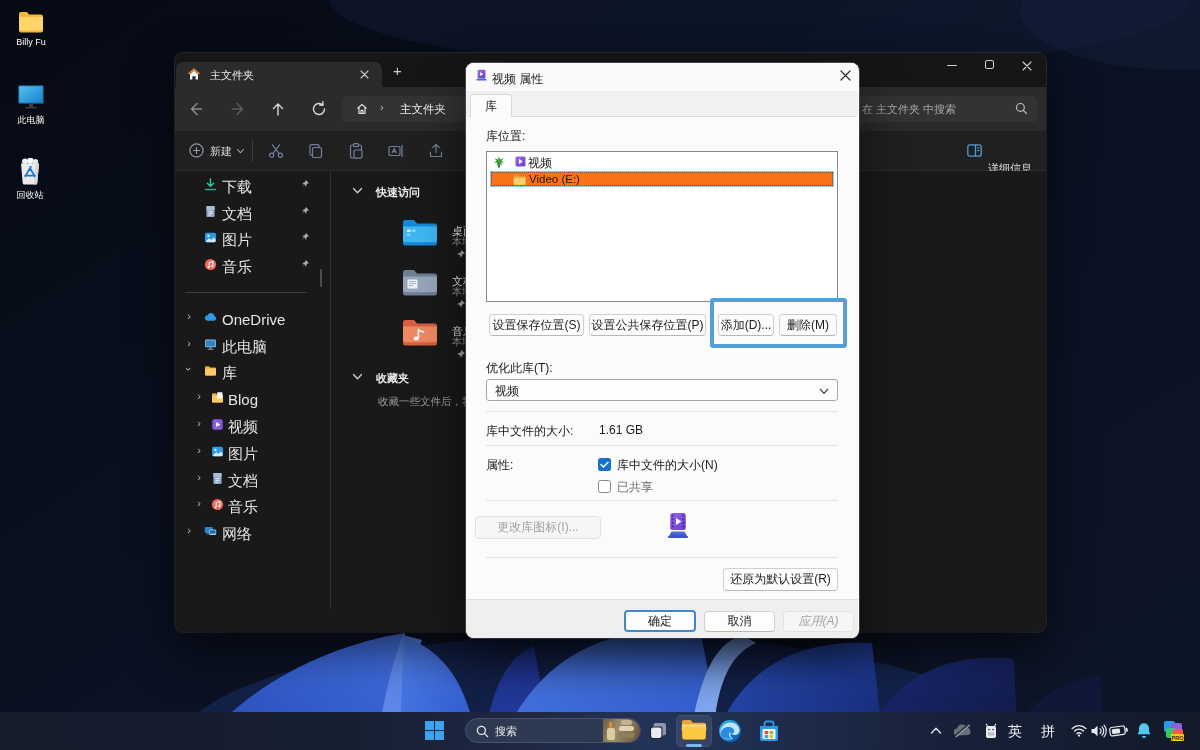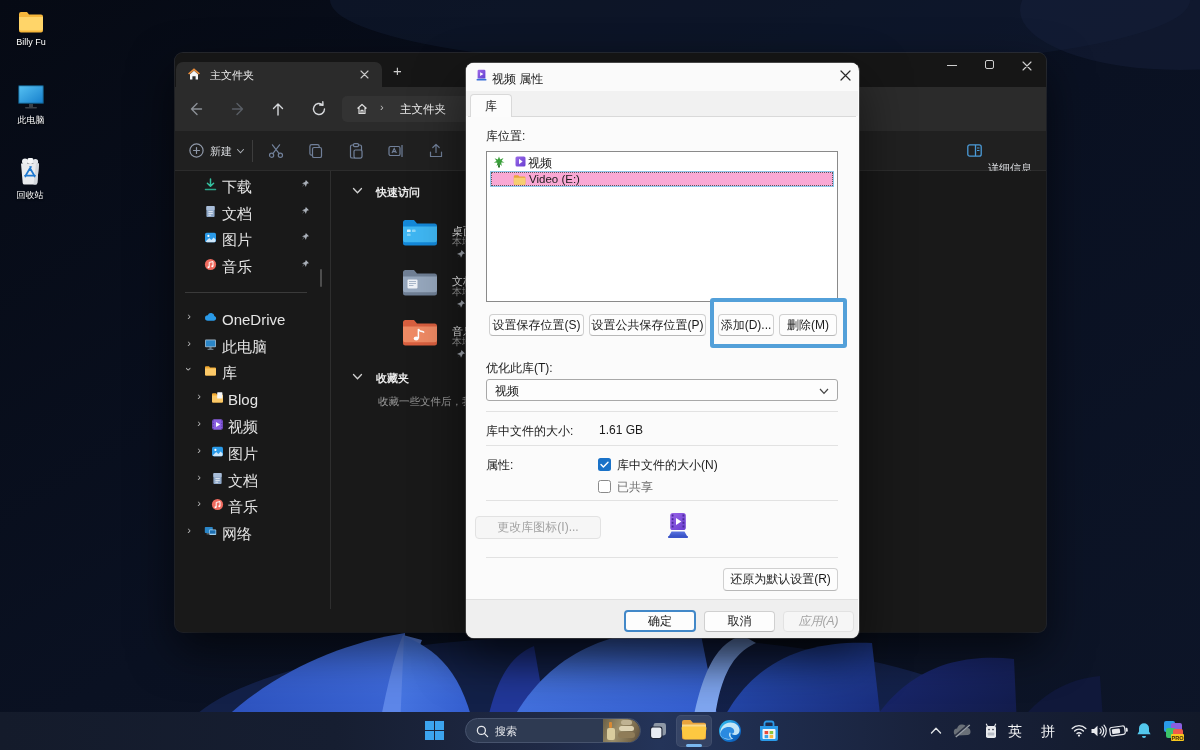--- a/index.html
+++ b/index.html
@@ -153,20 +153,27 @@
     <svg style="position:absolute;left:135px;top:13px;" width="18" height="18" viewBox="0 0 18 18">
         <path d="M14.5,9 a5.5,5.5 0 1 1 -1.8,-4.1 M12.8,1.8 L13,5.2 L9.7,5" stroke="#d6d8db" stroke-width="1.4" fill="none" stroke-linecap="round" stroke-linejoin="round"></path>
       </svg>
     <div style="position:absolute;left:167px;top:9px;width:503px;height:26px;border-radius:5px;background:#333333;">
       <svg style="position:absolute;left:13px;top:6px;" width="14" height="14" viewBox="0 0 14 14">
           <path d="M2.5,6.5 L7,2.5 L11.5,6.5 M4,5.8 V11.5 H10 V5.8 M6,11.5 V8.4 H8 V11.5" stroke="#dddddd" stroke-width="1.2" fill="none" stroke-linejoin="round"></path>
         </svg>
       <span style="position:absolute;left:38px;top:5px;font-size:11px;color:#bfbfbf;">›</span>
       <span style="position:absolute;left:58px;top:6px;font-size:11.5px;color:#ececec;">主文件夹</span>
     </div>
+    <div style="position:absolute;left:676px;top:9px;width:186px;height:26px;border-radius:5px;background:#333333;">
+      <span style="position:absolute;left:11px;top:6px;font-size:11px;color:#a8a8a8;white-space:nowrap;">在 主文件夹 中搜索</span>
+      <svg style="position:absolute;right:9px;top:6px;" width="13" height="13" viewBox="0 0 13 13">
+          <circle cx="5.4" cy="5.4" r="3.9" stroke="#bdbdbd" stroke-width="1.2" fill="none"></circle>
+          <path d="M8.3,8.3 L11.5,11.5" stroke="#bdbdbd" stroke-width="1.2" stroke-linecap="round"></path>
+        </svg>
+    </div>
   </div>
 
   <div id="toolbar">
     <svg style="position:absolute;left:14px;top:12px;" width="15" height="15" viewBox="0 0 15 15">
         <circle cx="7.5" cy="7.5" r="6.6" stroke="#8f98a8" stroke-width="1.2" fill="none"></circle>
         <path d="M7.5,4.5 V10.5 M4.5,7.5 H10.5" stroke="#8f98a8" stroke-width="1.2" stroke-linecap="round"></path>
       </svg>
     <span style="position:absolute;left:35px;top:13px;font-size:11px;color:#d6d8dc;">新建</span>
     <svg style="position:absolute;left:61px;top:17px;" width="9" height="7" viewBox="0 0 9 7">
         <path d="M1.5,1.5 L4.5,4.8 L7.5,1.5" stroke="#a9adb3" stroke-width="1.1" fill="none" stroke-linecap="round"></path>
@@ -428,21 +435,21 @@
         <rect x="0.5" y="0.5" width="10" height="10" rx="1.6" fill="url(#lvid)"></rect>
         <defs>
           <linearGradient id="lvid" x1="0" y1="0" x2="1" y2="1">
             <stop offset="0" stop-color="#9a6ae8"></stop>
             <stop offset="1" stop-color="#6a3fd0"></stop>
           </linearGradient>
         </defs>
         <path d="M4,2.8 L7.6,5.5 L4,8.2 Z" fill="#fff"></path>
       </svg>
     <span style="position:absolute;left:41px;top:3px;">视频</span>
-    <div style="position:absolute;left:3px;top:19px;width:344px;height:16px;background:#f9a8d4;border:1px solid #90c8ee;outline:1px dotted #5a5a5a;outline-offset:-2px;">
+    <div style="position:absolute;left:3px;top:19px;width:344px;height:16px;background:#f97316;border:1px solid #90c8ee;outline:1px dotted #5a5a5a;outline-offset:-2px;">
       <svg style="position:absolute;left:22px;top:1.5px;" width="13" height="12" viewBox="0 0 13 12">
           <path d="M0.8,2.2 a1,1 0 0 1 1,-1 h3.4 l1.2,1.4 h5 a1,1 0 0 1 1,1 v6.2 a1,1 0 0 1 -1,1 h-9.6 a1,1 0 0 1 -1,-1 Z" fill="#e8a33d"></path>
           <path d="M0.8,3.8 h11.6 v5.9 a1,1 0 0 1 -1,1 h-9.6 a1,1 0 0 1 -1,-1 Z" fill="#f7ce72"></path>
         </svg>
       <span style="position:absolute;left:38px;top:0.5px;font-size:11.5px;">Video (E:)</span>
     </div>
   </div>
   <div class="dbtn" style="left:23px;top:251px;width:95px;height:22px;line-height:20px;">设置保存位置(S)</div>
   <div class="dbtn" style="left:123px;top:251px;width:117px;height:22px;line-height:20px;">设置公共保存位置(P)</div>
   <div class="dbtn" style="left:252px;top:251px;width:56px;height:22px;line-height:20px;">添加(D)...</div>

